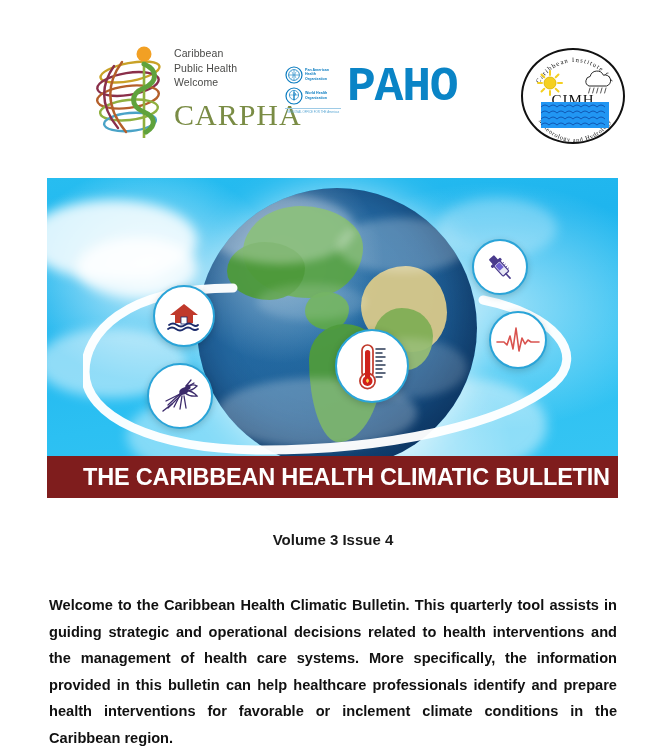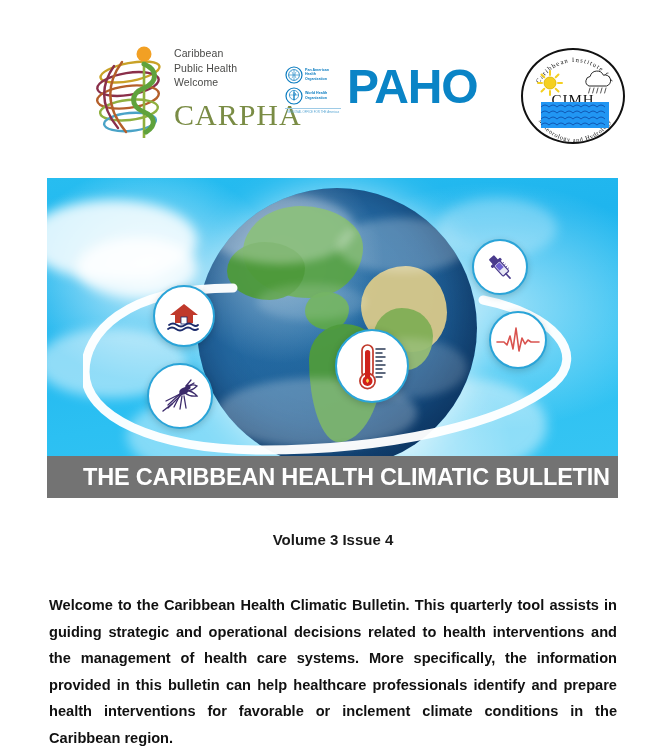--- a/index.html
+++ b/index.html
@@ -98,21 +98,21 @@
     margin-top: 2px;
     padding-top: 1px;
     border-top: 0.5px solid #9ecbe6;
     width: 56px;
     text-align: center;
   }
   .paho-word {
     position: absolute;
     left: 62px;
     top: 0px;
-    font-family: Liberation Sans, sans-serif;
+    font-family: Liberation Mono, monospace;
     font-size: 48px;
     font-weight: 900;
     letter-spacing: -1.2px;
     color: #0a84c6;
     line-height: 62px;
   }
 
   
   .cimh {
     position: absolute;
@@ -229,21 +229,21 @@
   .ic-syringe { left: 425px; top: 61px;  width: 56px; height: 56px; }
   .ic-ecg     { left: 442px; top: 133px; width: 58px; height: 58px; }
 
   
   .banner {
     position: absolute;
     left: 47px;
     top: 456px;
     width: 571px;
     height: 42px;
-    background: #737373;
+    background: #7f1d1d;
     display: flex;
     align-items: center;
     justify-content: center;
     padding-left: 28px;
   }
   .banner-title {
     font-family: "Liberation Sans", sans-serif;
     font-size: 23.5px;
     font-weight: bold;
     color: #ffffff;

